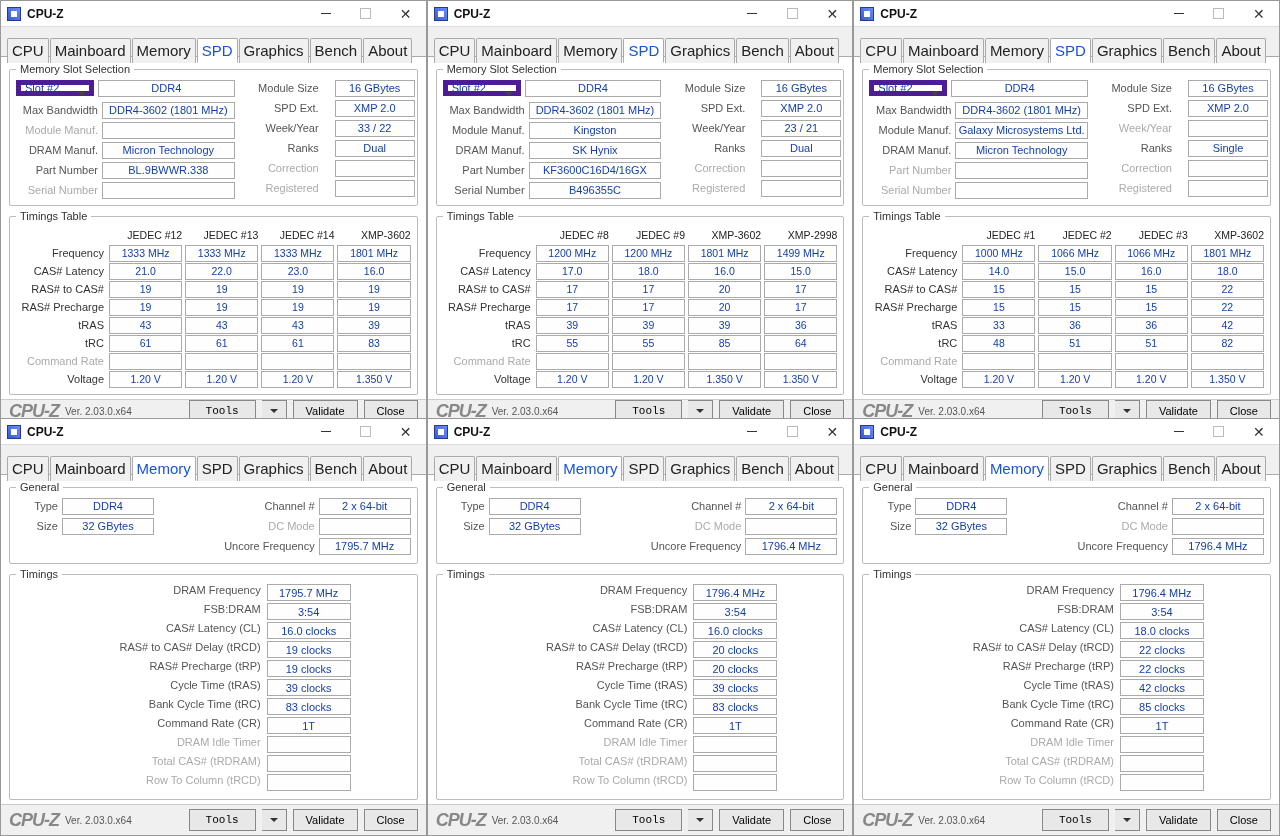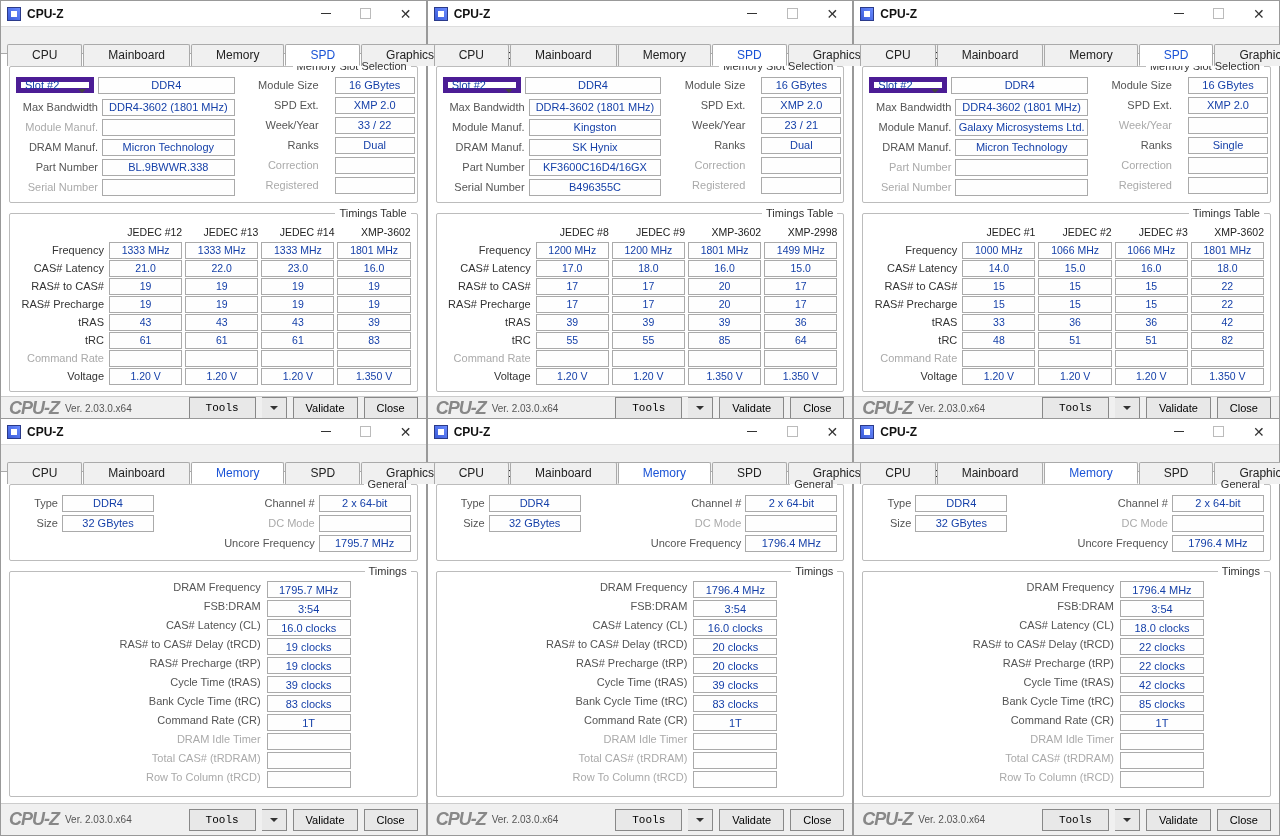--- a/index.html
+++ b/index.html
@@ -49,27 +49,27 @@
   .winbtn.max{color:#bbb;}
   .winbtn.max::before{content:"";width:9px;height:9px;border:1px solid #bbb;}
   .winbtn.close{font-size:14px;}
   .winbtn.close::before{content:"✕";}
 
   .tabbar {
     display:flex; gap:0; padding: 4px 6px 0 6px; border-bottom:1px solid #aaa;
     background:#f0f0f0;
   }
   .tab {
-    padding: 3px 24px;
+    padding: 3px 4px;
     border:1px solid #aaa;
     border-bottom:none;
     background:#f0f0f0;
     position:relative;
-    top:13px;
-    font-size:12px;
+    top:7px;
+    font-size:15px;
     color:#222;
     border-radius:2px 2px 0 0;
     margin-right:1px;
   }
   .tab.active {
     background:#fff;
     color:#1a53d6;
     font-weight:normal;
     z-index:2;
     border-bottom:1px solid #fff;
@@ -85,21 +85,20 @@
   fieldset.grp {
     border:1px solid #bcbcbc;
     border-radius:2px;
     padding: 4px 6px 6px 6px;
     position:relative;
   }
   fieldset.grp>legend{
     padding:0 4px;
     font-size:11px;
     color:#333;
-    text-align:right;
   }
   .row { display:flex; align-items:center; gap:4px; margin-bottom:2px; height:18px;}
   .lbl { color:#555; font-size:11px; text-align:right; }
   .lbl.dis { color:#aaa; }
   .val {
     border:1px solid #aaa;
     background:#fefefe;
     height:17px;
     font-size:11px;
     color:#143fa8;

